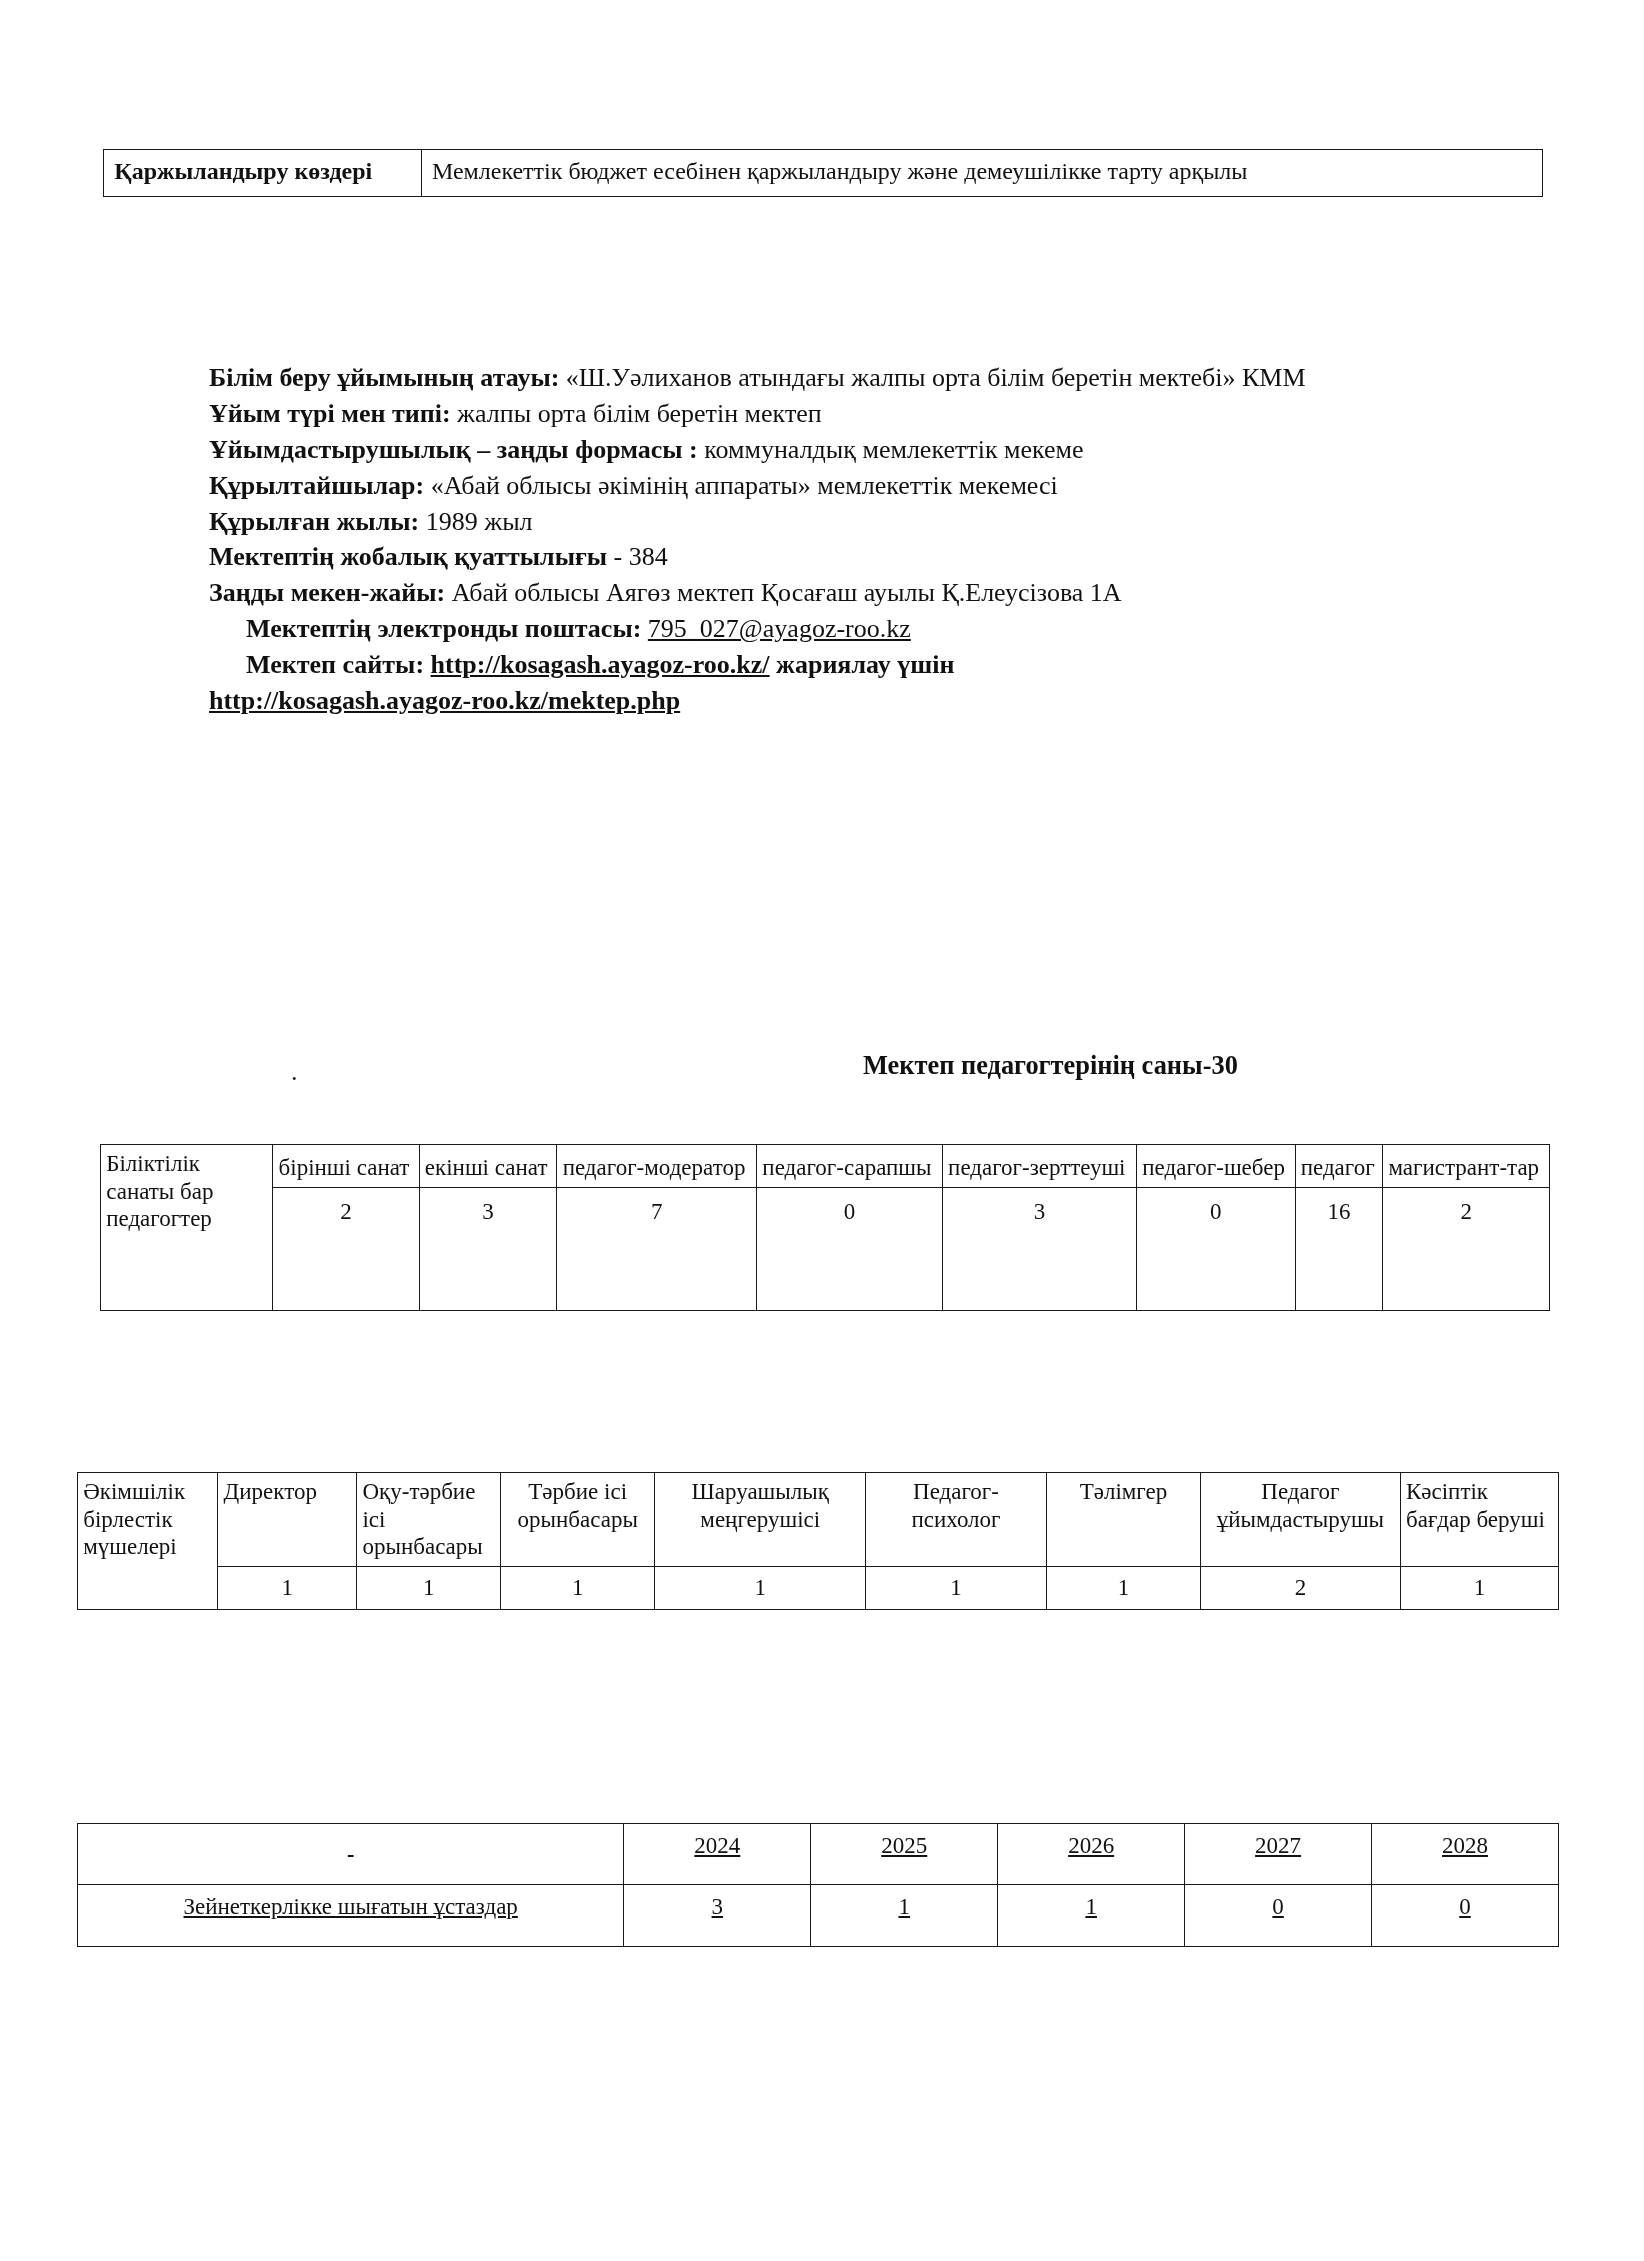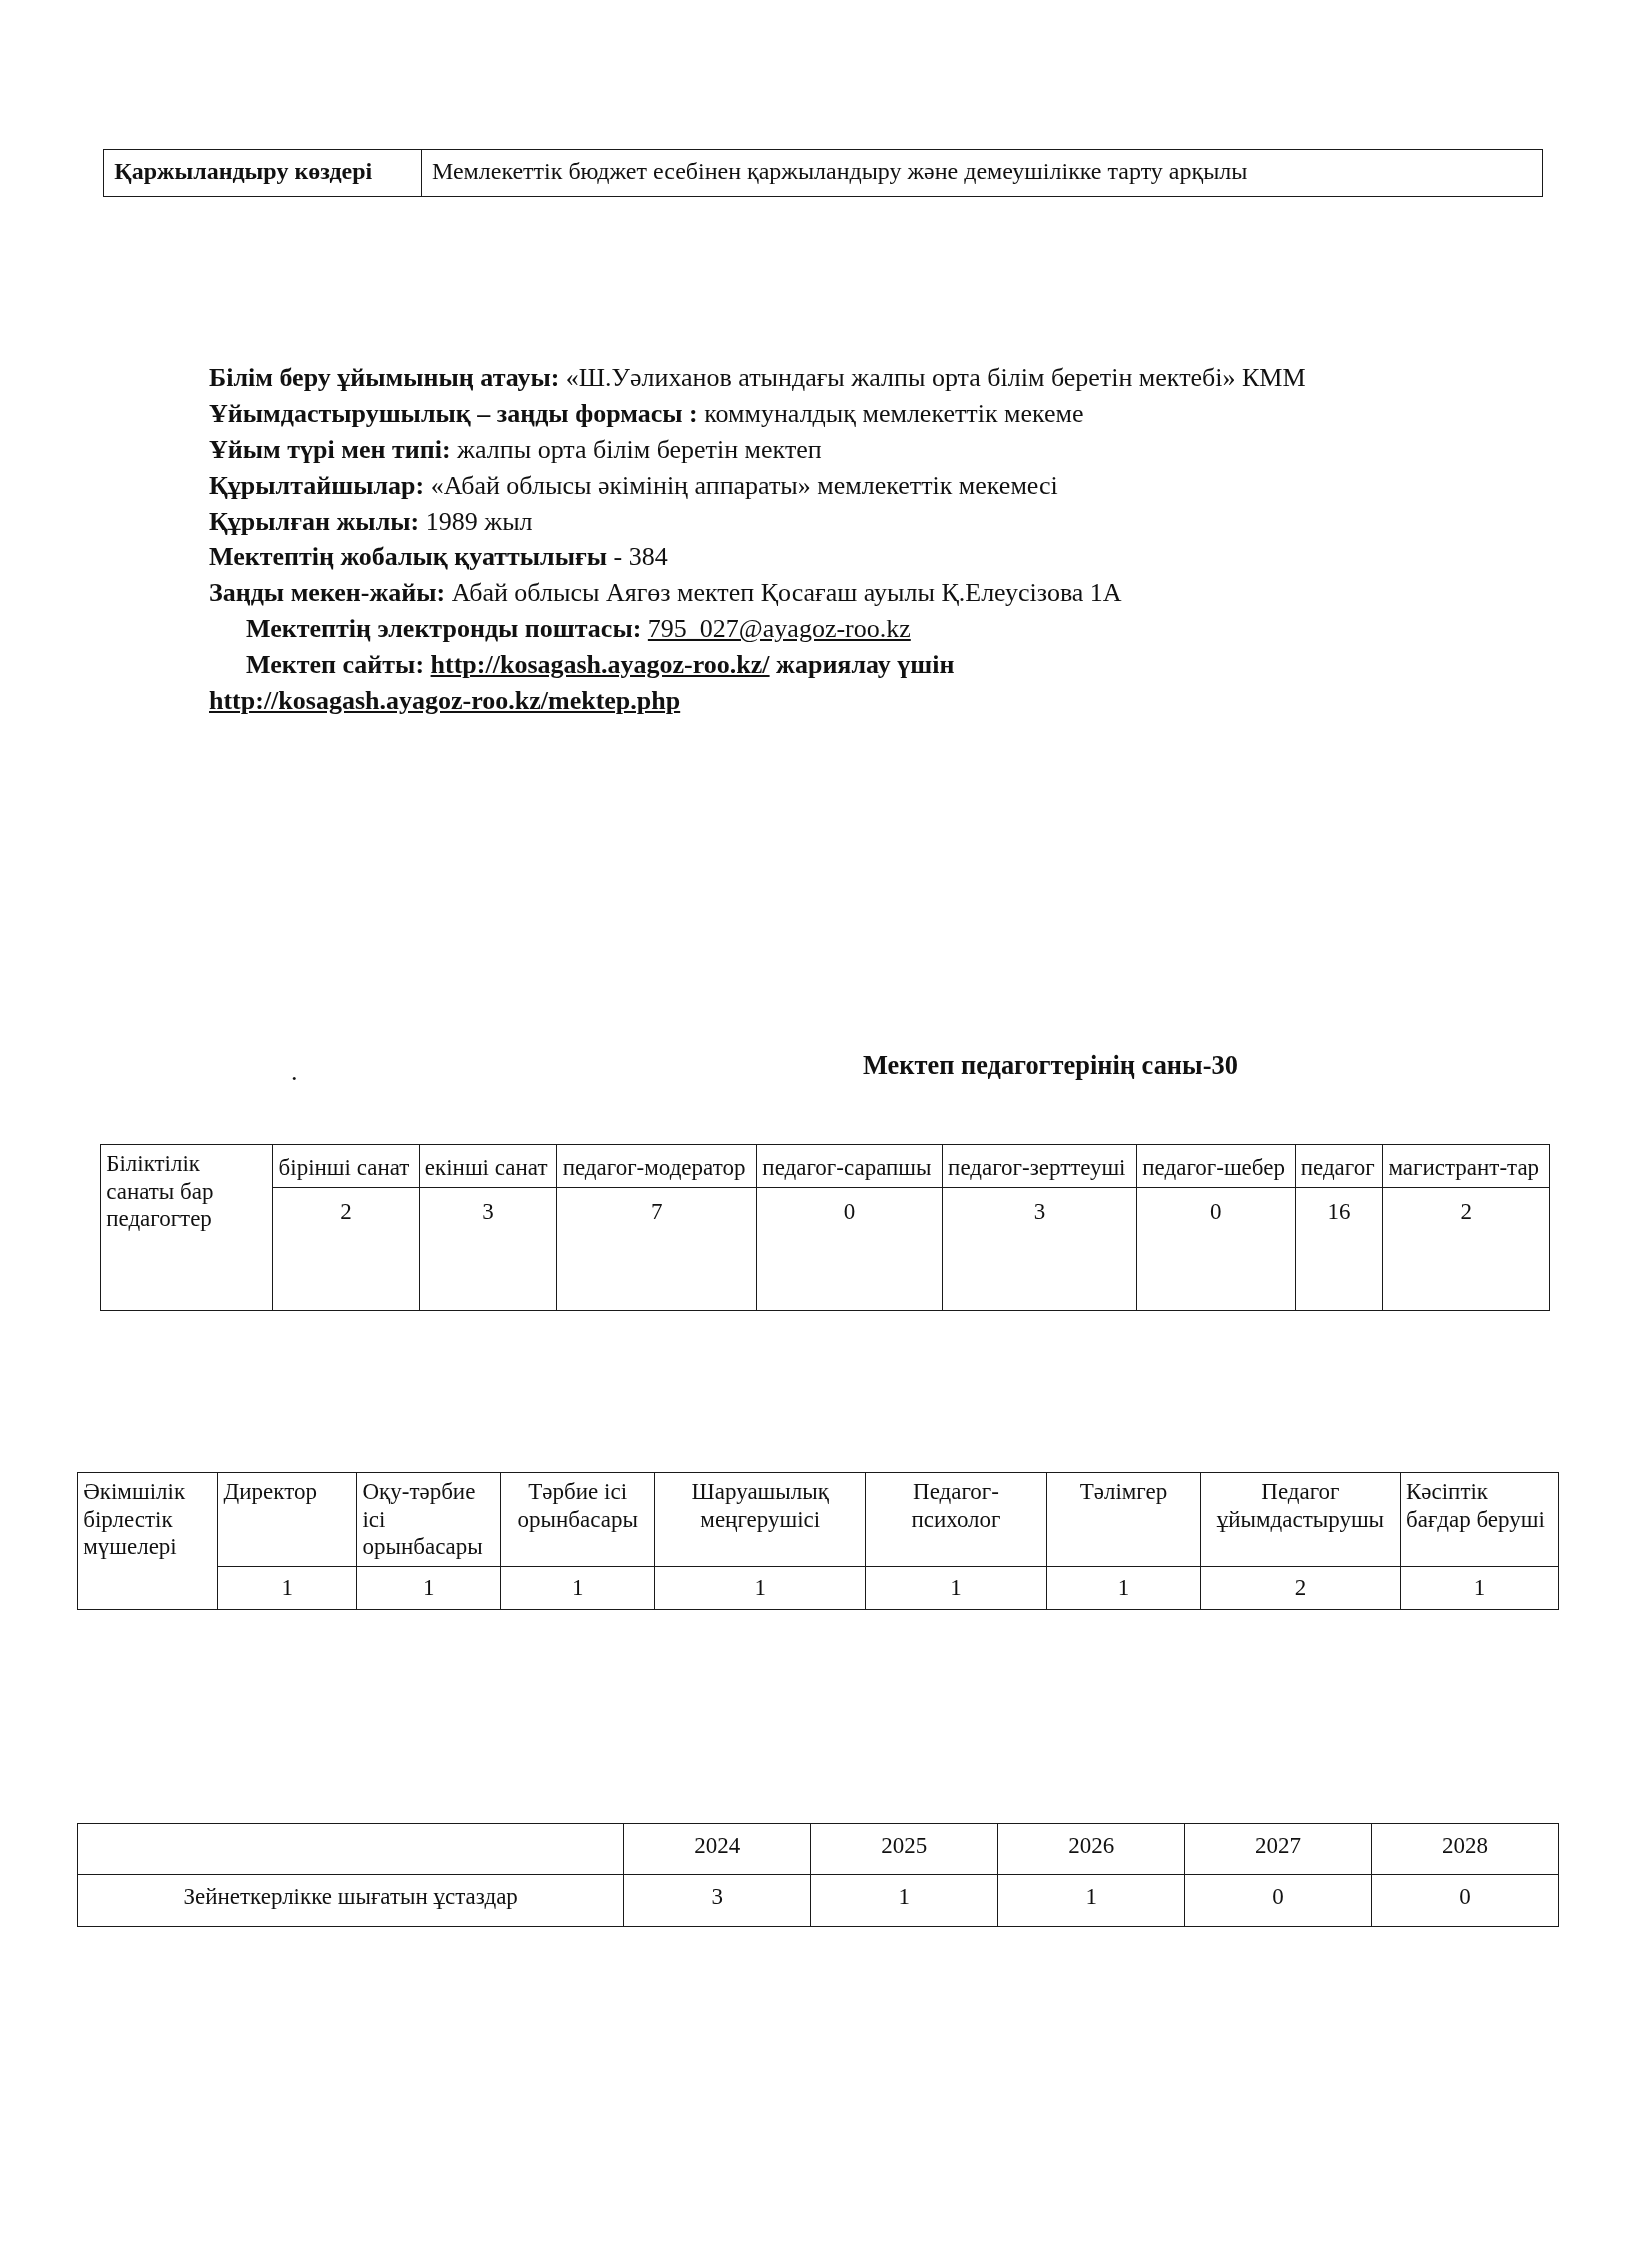--- a/index.html
+++ b/index.html
@@ -162,22 +162,23 @@
 
   
   #retire-table {
     left: 77px;
     top: 1823px;
     width: 1482px;
   }
   #retire-table td {
     text-align: center;
     padding-top: 7.7px;
-    padding-bottom: 15px;
+    padding-bottom: 25px;
     vertical-align: middle;
+    text-decoration: underline;
   }
   #retire-table td.label {
     text-align: center;
   }
   #retire-table td.empty {
     border: 1.3px solid #1a1a1a;
   }
 </style>
 </head>
 <body>
@@ -193,26 +194,26 @@
     </tbody>
   </table>
 
 
   <div class="info-block">
     <p class="info-line">
       <b>Білім беру ұйымының атауы:</b>
       <span class="val">«Ш.Уәлиханов атындағы  жалпы  орта  білім беретін  мектебі» КММ</span>
     </p>
     <p class="info-line">
+      <b>Ұйым түрі мен типі:</b>
+      <span class="val">жалпы орта білім беретін  мектеп</span>
+    </p>
+    <p class="info-line">
       <b>Ұйымдастырушылық – заңды  формасы :</b>
       <span class="val">коммуналдық  мемлекеттік мекеме</span>
-    </p>
-    <p class="info-line">
-      <b>Ұйым түрі мен типі:</b>
-      <span class="val">жалпы орта білім беретін  мектеп</span>
     </p>
     <p class="info-line">
       <b>Құрылтайшылар:</b>
       <span class="val">«Абай  облысы  әкімінің  аппараты»  мемлекеттік мекемесі</span>
     </p>
     <p class="info-line">
       <b>Құрылған  жылы:</b>
       <span class="val">1989 жыл</span>
     </p>
     <p class="info-line">

